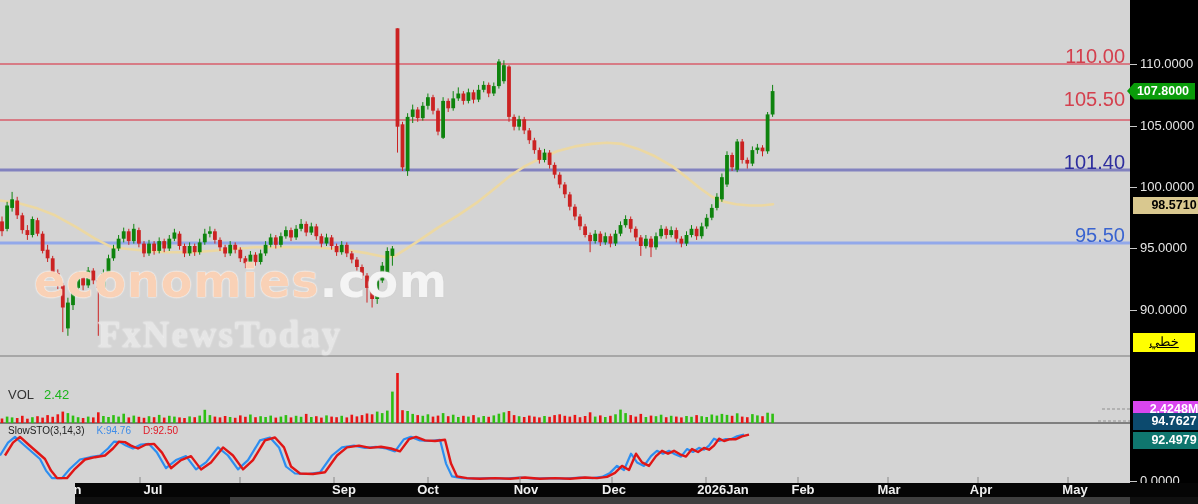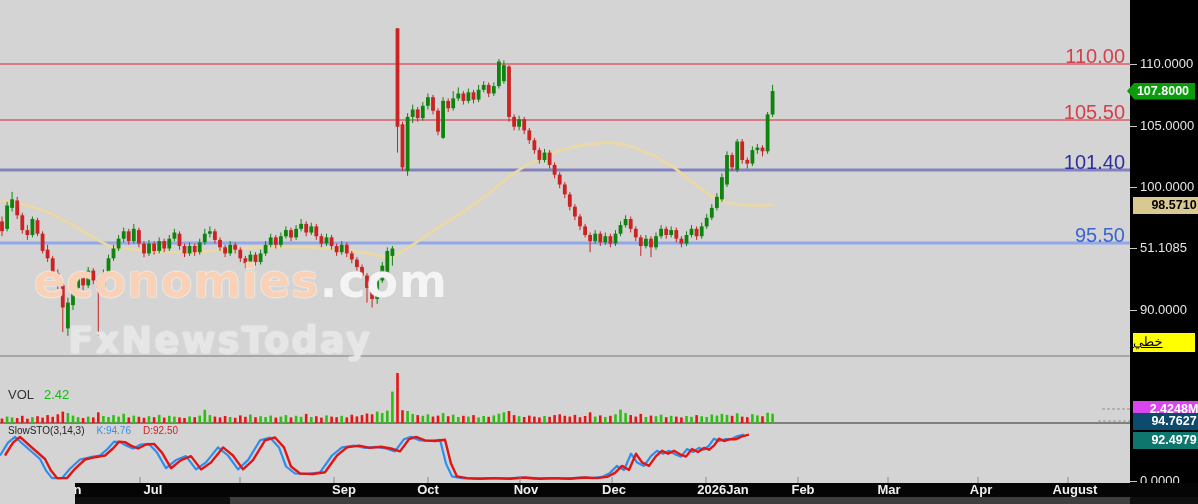--- a/index.html
+++ b/index.html
@@ -5,42 +5,42 @@
   html,body{margin:0;padding:0;background:#d4d4d4;width:1198px;height:504px;overflow:hidden;
     font-family:"Liberation Sans",sans-serif;}
   #root{position:relative;width:1198px;height:504px;background:#d4d4d4;}
   #chart-svg{position:absolute;left:0;top:0;}
   
   .watermark{position:absolute;left:34px;top:258px;width:372px;text-align:center;pointer-events:none;
     font-family:"DejaVu Sans",sans-serif;font-weight:bold;line-height:1.0;}
   .wm1{font-size:46px;letter-spacing:1px;color:rgba(248,205,176,0.92);
     text-shadow:0 0 2px #ffffff,0 0 1px #ffffff;}
   .wm1 .wm-suffix{color:rgba(245,245,245,0.95);text-shadow:0 0 2px #cfcfcf;}
-  .wm2{font-size:37px;margin-top:18px;color:rgba(228,228,228,0.92);
-    text-shadow:0 0 2px #ffffff;letter-spacing:2px;}
+  .wm2{font-size:37px;margin-top:12px;color:rgba(228,228,228,0.92);
+    text-shadow:0 0 2px #ffffff;letter-spacing:2px;font-family:Liberation Serif, serif;}
   
   .vol-legend{position:absolute;left:8px;top:359px;font-size:13px;color:#333;margin-top:28px;}
   .vol-legend .val{color:#1db51d;margin-left:10px;}
   .sto-legend{position:absolute;left:8px;top:425px;font-size:10px;color:#222;}
   .sto-legend .k{color:#3e8ce8;margin-left:12px;}
   .sto-legend .d{color:#e01825;margin-left:12px;}
   
   .hline-label{position:absolute;right:73px;font-size:20px;font-weight:400;}
   
   .right-axis{position:absolute;left:1130px;top:0;width:68px;height:504px;background:#000;}
   .ptick{position:absolute;left:0;height:16px;line-height:16px;color:#e6e6e6;font-size:13px;
     font-weight:400;white-space:nowrap;}
   .ptick .dash{display:inline-block;width:7px;height:1px;background:#c8c8c8;vertical-align:middle;
     margin-right:3px;}
   .pbadge{position:absolute;left:3px;width:82px;height:17px;line-height:17px;text-align:center;
     font-size:12.5px;font-weight:700;}
   .pbadge.arrow{left:-3px;width:68px;clip-path:polygon(0 50%,11% 0,100% 0,100% 100%,11% 100%);
     padding-left:4px;box-sizing:border-box;}
   .style-btn{position:absolute;left:3px;top:333px;width:62px;height:19px;line-height:18px;
-    background:#ffff00;color:#000;font-size:13px;text-decoration:underline;
+    background:#ffff00;color:#000;text-align:center;font-size:13px;text-decoration:underline;
     cursor:pointer;}
   
   .bottom-bar{position:absolute;left:75px;top:483px;width:1123px;height:14px;background:#050505;
     overflow:hidden;}
   .month{position:absolute;top:0;height:14px;line-height:14px;color:#f0f0f0;font-size:13px;
     font-weight:700;transform:translateX(-50%);white-space:nowrap;}
   
   .scroll-row{position:absolute;left:75px;top:497px;width:1123px;height:7px;background:#101010;}
   .scroll-thumb{position:absolute;left:155px;top:0;width:900px;height:7px;background:#3f3f3f;}
 </style>
@@ -550,31 +550,31 @@
   <div class="vol-legend">
     <span>VOL</span><span class="val">2.42</span>
   </div>
 
   <div class="sto-legend">
     <span>SlowSTO(3,14,3)</span><span class="k">K:94.76</span><span class="d">D:92.50</span>
   </div>
 
   <div id="hline-labels">
       <div class="hline-label" style="top: 45px; color: rgb(212, 64, 78);">110.00</div>
-      <div class="hline-label" style="top: 101px; color: rgb(212, 64, 78); text-align: right;">105.50</div>
+      <div class="hline-label" style="top: 88px; color: rgb(212, 64, 78); text-align: right;">105.50</div>
       <div class="hline-label" style="top: 151px; color: rgb(46, 46, 158);">101.40</div>
       <div class="hline-label" style="top: 224px; color: rgb(58, 100, 208);">95.50</div>
     </div>
 
   <div class="right-axis">
     <div id="price-ticks">
         <div class="ptick" style="top: 56px;"><span class="dash"></span><span>110.0000</span></div>
         <div class="ptick" style="top: 118px;"><span class="dash"></span><span>105.0000</span></div>
         <div class="ptick" style="top: 179px;"><span class="dash"></span><span>100.0000</span></div>
-        <div class="ptick" style="top: 240px;"><span class="dash"></span><span>51.1085</span></div>
+        <div class="ptick" style="top: 240px;"><span class="dash"></span><span>95.0000</span></div>
         <div class="ptick" style="top: 302px;"><span class="dash"></span><span>90.0000</span></div>
         <div class="ptick" style="top: 473px;"><span class="dash"></span><span>0.0000</span></div>
       </div>
     <div id="price-badges">
         <div class="pbadge arrow" style="top: 82.5px; background: rgb(10, 156, 10); color: rgb(255, 255, 255);">107.8000</div>
         <div class="pbadge" style="top: 196.5px; background: rgb(217, 200, 143); color: rgb(0, 0, 0);">98.5710</div>
         <div class="pbadge" style="top: 400.5px; background: #d946ef; color: rgb(255, 255, 255);">2.4248M</div>
         <div class="pbadge" style="top: 431.5px; background: #0f766e; color: rgb(255, 255, 255);">92.4979</div>
         <div class="pbadge" style="top: 412.5px; background: #0c4a6e; color: rgb(255, 255, 255);">94.7627</div>
       </div>
@@ -587,21 +587,21 @@
         <div class="month" style="left: 78px;">Jul</div>
         <div class="month" style="left: 181px; margin-top: 12px;">Aug</div>
         <div class="month" style="left: 269px;">Sep</div>
         <div class="month" style="left: 353px;">Oct</div>
         <div class="month" style="left: 451px;">Nov</div>
         <div class="month" style="left: 539px;">Dec</div>
         <div class="month" style="left: 648px;">2026Jan</div>
         <div class="month" style="left: 728px;">Feb</div>
         <div class="month" style="left: 814px;">Mar</div>
         <div class="month" style="left: 906px;">Apr</div>
-        <div class="month" style="left: 1000px;">August</div>
+        <div class="month" style="left: 1000px;">May</div>
       </div>
   </div>
 
   <div class="scroll-row">
     <div class="scroll-thumb"></div>
   </div>
 
 </div>
 
 </body></html>

